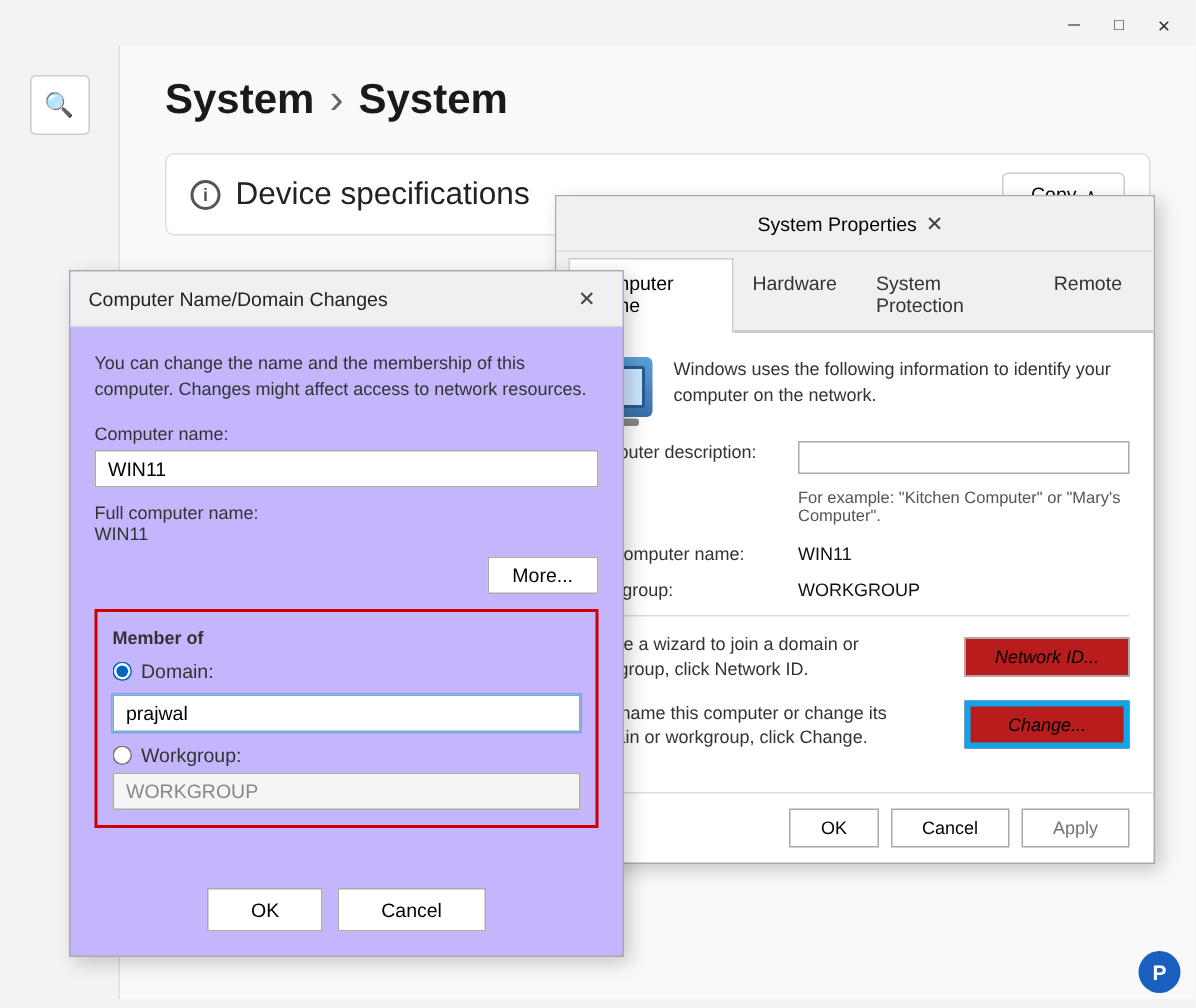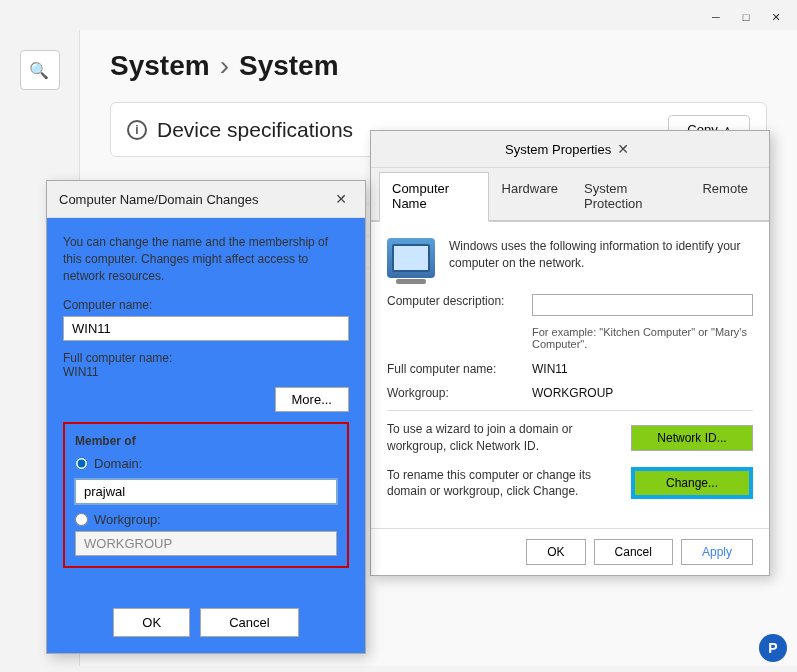--- a/index.html
+++ b/index.html
@@ -145,22 +145,22 @@
       text-decoration: none;
       font-size: 13px;
       margin-bottom: 4px;
     }
 
     
     .dialog-name-change {
       position: absolute;
       left: 46px;
       top: 180px;
-      width: 320px;
-      background: #3b82f6;
+      width: 370px;
+      background: #c4b5fd;
       border: 1px solid #aaa;
       box-shadow: 4px 4px 12px rgba(0,0,0,0.2);
       z-index: 20;
       font-size: 13px;
     }
     .dialog-titlebar {
       background: #f0f0f0;
       padding: 8px 12px;
       display: flex;
       align-items: center;
@@ -399,45 +399,46 @@
       margin-bottom: 12px;
       gap: 10px;
     }
     .sys-action-text {
       font-size: 12px;
       color: #333;
       line-height: 1.4;
       flex: 1;
     }
     .sys-action-btn {
-      width: 122px;
+      width: 110px;
       padding: 5px 10px;
       font-size: 12px;
       border: 1px solid #aaa;
-      background: #84cc16;
+      background: #b91c1c;
       cursor: pointer;
       white-space: nowrap;
+      font-style: italic;
     }
     .sys-action-btn.primary { border: 4px solid #0ea5e9; }
     .sys-dialog-footer {
       display: flex;
       justify-content: flex-end;
       gap: 8px;
       padding: 10px 16px;
       border-top: 1px solid #ddd;
     }
     .sys-footer-btn {
       padding: 5px 20px;
       font-size: 12px;
       border: 1px solid #aaa;
       background: white;
       cursor: pointer;
     }
     .sys-footer-btn.disabled {
-      color: #3b82f6;
+      color: #737373;
       cursor: not-allowed;
     }
     .sys-divider {
       border: none;
       border-top: 1px solid #ddd;
       margin: 10px 0;
     }
 
     
     .watermark {

